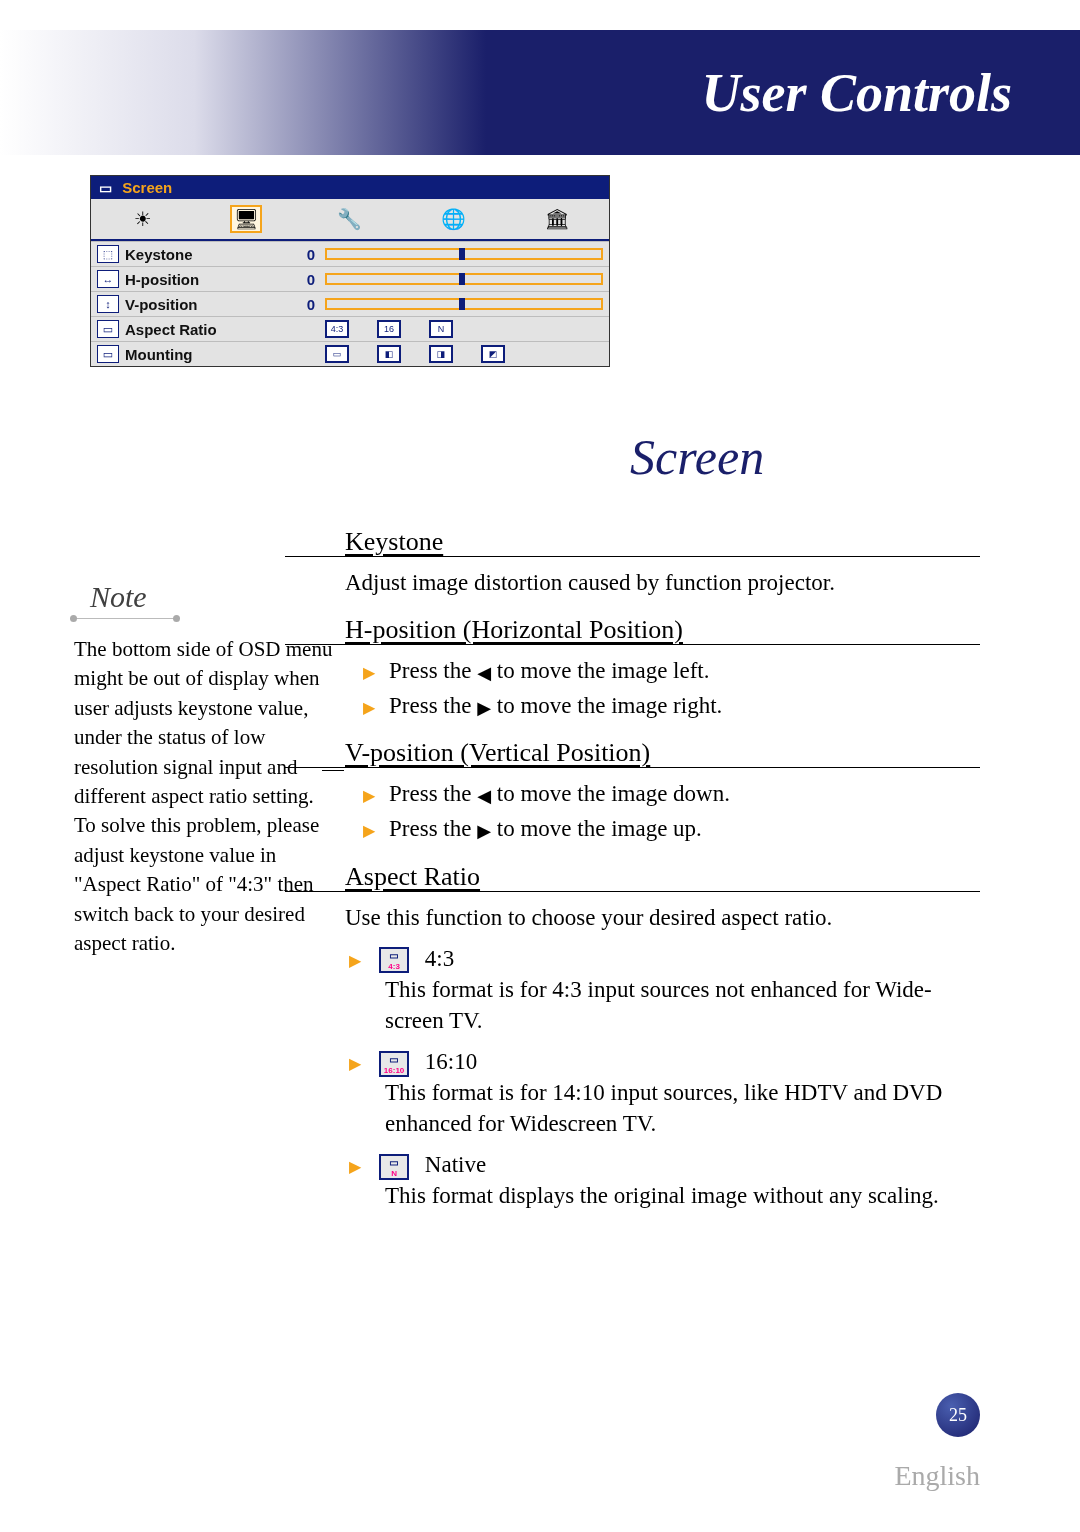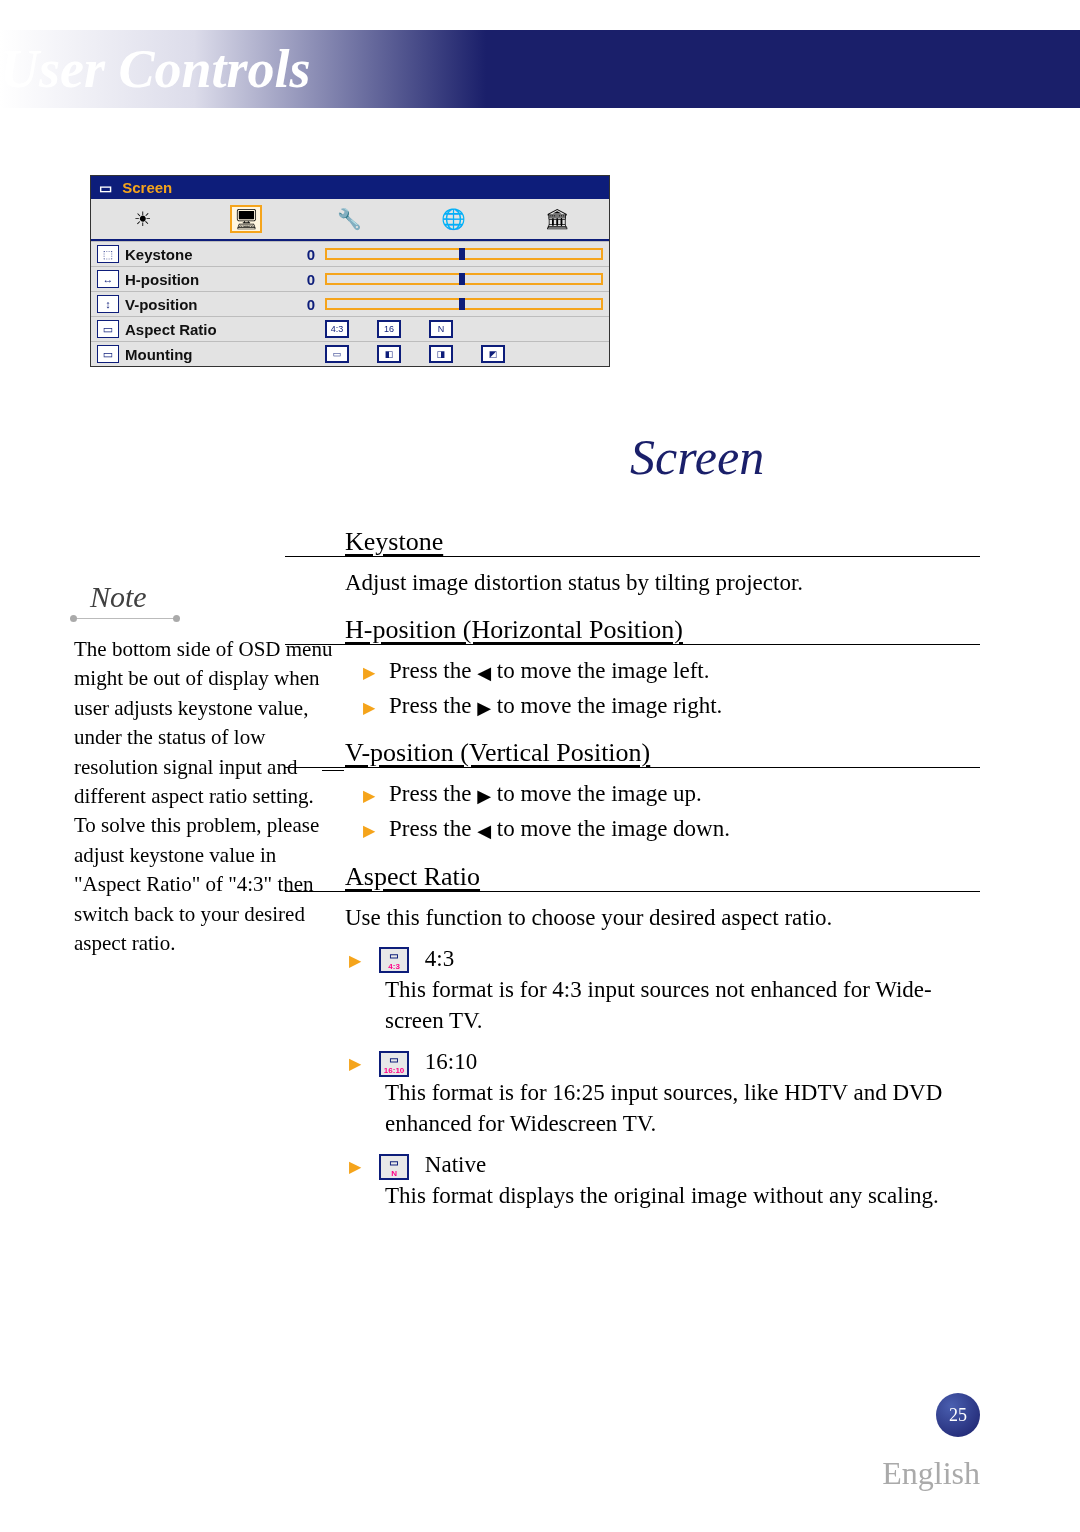--- a/index.html
+++ b/index.html
@@ -7,25 +7,25 @@
     width: 1080px;
     height: 1532px;
     font-family: Georgia, 'Times New Roman', serif;
     background: #fff;
     position: relative;
     color: #000;
   }
   .header-bar {
     position: absolute;
     top: 30px; left: 0; right: 0;
-    height: 78px;
+    height: 125px;
     background: linear-gradient(90deg, #ffffff 0%, #dcdcea 18%, #1a1f6a 45%, #1a1f6a 100%);
     display: flex;
     align-items: center;
-    justify-content: flex-start;
+    justify-content: flex-end;
     padding-right: 68px;
   }
   .header-title {
     font-style: italic;
     font-weight: bold;
     font-size: 54px;
     color: #fff;
   }
 
   
@@ -252,21 +252,21 @@
     border-radius: 50%;
     background: radial-gradient(circle at 35% 30%, #4a5fb0, #1a1f6a);
     color: #fff;
     font-size: 18px;
     display: flex; align-items: center; justify-content: center; text-align: center;
   }
   .lang {
     position: absolute;
     bottom: 40px;
     right: 100px;
-    font-size: 32px;
+    font-size: 28px;
     color: #aaa;
   }
 </style>
 </head>
 <body>
 
 <div class="header-bar">
   <div class="header-title">User Controls</div>
 </div>
 
@@ -328,57 +328,57 @@
         <div class="mini-ico">◩</div>
       </div>
     </div>
   </div>
 </div>
 
 <div class="section-title">Screen</div>
 
 <div class="content">
   <div class="sub-h"><span>Keystone</span></div>
-  <div>Adjust image distortion status by tilting projector.</div>
+  <div>Adjust image distortion caused by function projector.</div>
 
   <div class="sub-h"><span>H-position (Horizontal Position)</span></div>
   <div class="bullet-line">
     <span class="tri">▶</span>
     <span>Press the </span><span class="arrow">◀</span><span> to move the image left.</span>
   </div>
   <div class="bullet-line">
     <span class="tri">▶</span>
     <span>Press the </span><span class="arrow">▶</span><span> to move the image right.</span>
   </div>
 
   <div class="sub-h"><span>V-position (Vertical Position)</span></div>
   <div class="bullet-line">
     <span class="tri">▶</span>
+    <span>Press the </span><span class="arrow">◀</span><span> to move the image down.</span>
+  </div>
+  <div class="bullet-line">
+    <span class="tri">▶</span>
     <span>Press the </span><span class="arrow">▶</span><span> to move the image up.</span>
-  </div>
-  <div class="bullet-line">
-    <span class="tri">▶</span>
-    <span>Press the </span><span class="arrow">◀</span><span> to move the image down.</span>
   </div>
 
   <div class="sub-h"><span>Aspect Ratio</span></div>
   <div>Use this function to choose your desired aspect ratio.</div>
 
   <div class="aspect-item">
     <span class="tri">▶</span>
     <span class="aspect-ico">▭<br><span class="ln2">4:3</span></span>
     <span>4:3</span>
     <div class="aspect-desc">This format is for 4:3 input sources not enhanced for Wide-screen TV.</div>
   </div>
 
   <div class="aspect-item">
     <span class="tri">▶</span>
     <span class="aspect-ico">▭<br><span class="ln2">16:10</span></span>
     <span>16:10</span>
-    <div class="aspect-desc">This format is for 16:25 input sources, like HDTV and DVD enhanced for Widescreen TV.</div>
+    <div class="aspect-desc">This format is for 14:10 input sources, like HDTV and DVD enhanced for Widescreen TV.</div>
   </div>
 
   <div class="aspect-item">
     <span class="tri">▶</span>
     <span class="aspect-ico">▭<br><span class="ln2">N</span></span>
     <span>Native</span>
     <div class="aspect-desc">This format displays the original image without any scaling.</div>
   </div>
 </div>
 

